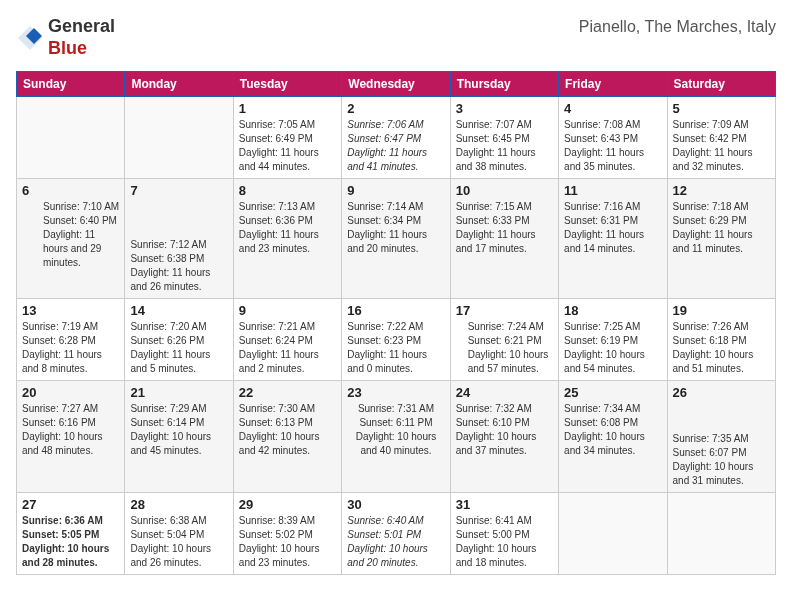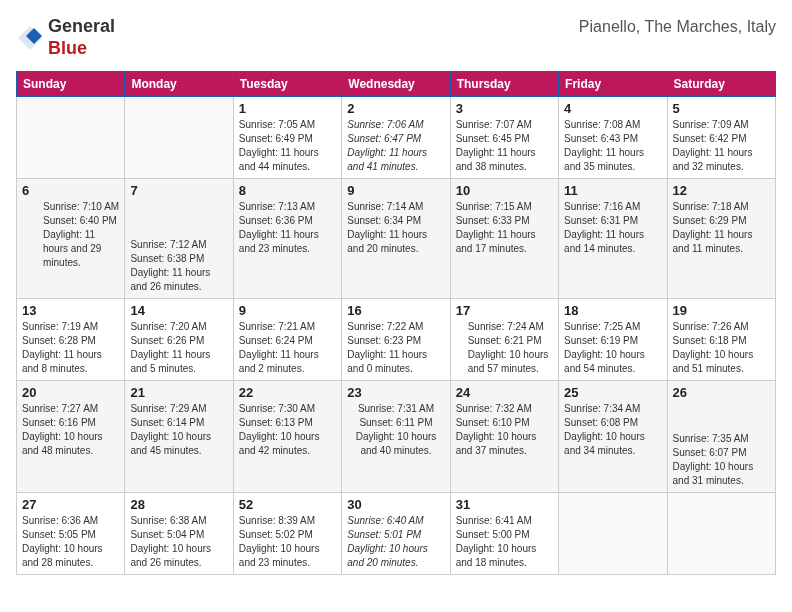--- a/index.html
+++ b/index.html
@@ -280,32 +280,32 @@
         <td>
           <div class="day-num">26</div>
           <div class="day-info" style="white-space: pre-line; margin-top: 32px;">Sunrise: 7:35 AM
 Sunset: 6:07 PM
 Daylight: 10 hours and 31 minutes.</div>
         </td>
       </tr>
       <tr>
         <td>
           <div class="day-num">27</div>
-          <div class="day-info" style="white-space: pre-line;">Sunrise: 6:36 AM
+          <div class="day-info" style="white-space: pre-line; font-weight: bold;">Sunrise: 6:36 AM
 Sunset: 5:05 PM
 Daylight: 10 hours and 28 minutes.</div>
         </td>
         <td>
           <div class="day-num">28</div>
           <div class="day-info" style="white-space: pre-line;">Sunrise: 6:38 AM
 Sunset: 5:04 PM
 Daylight: 10 hours and 26 minutes.</div>
         </td>
         <td>
-          <div class="day-num">52</div>
+          <div class="day-num">29</div>
           <div class="day-info" style="white-space: pre-line;">Sunrise: 8:39 AM
 Sunset: 5:02 PM
 Daylight: 10 hours and 23 minutes.</div>
         </td>
         <td>
           <div class="day-num">30</div>
           <div class="day-info" style="white-space: pre-line; font-style: italic;">Sunrise: 6:40 AM
 Sunset: 5:01 PM
 Daylight: 10 hours and 20 minutes.</div>
         </td>

